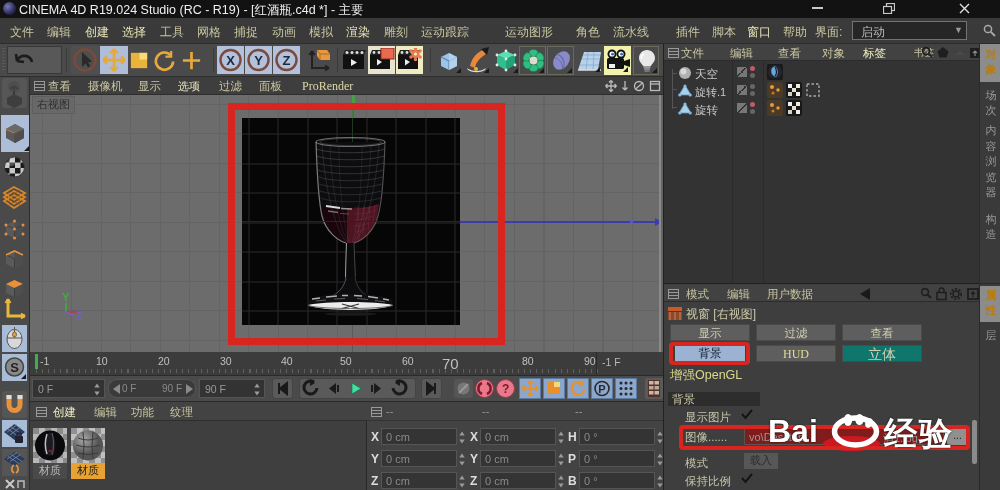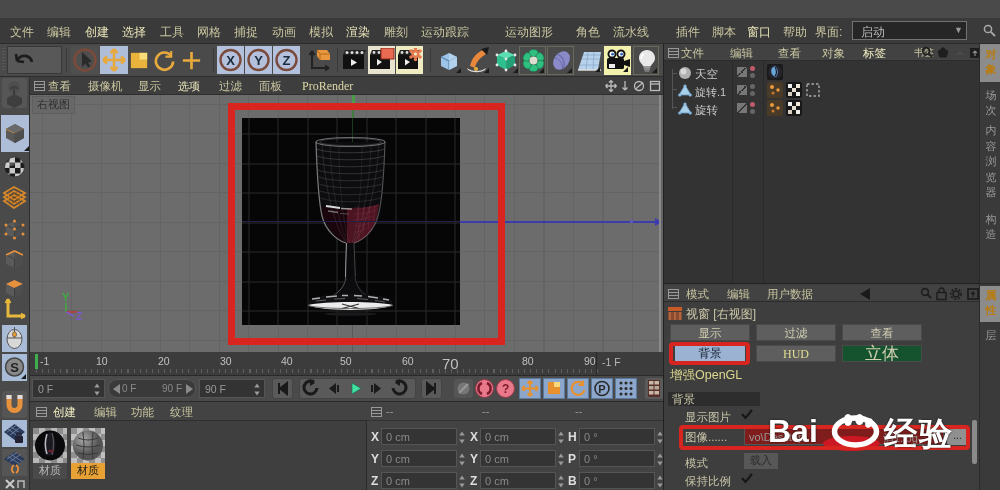--- a/index.html
+++ b/index.html
@@ -4,20 +4,32 @@
 *{margin:0;padding:0;box-sizing:border-box}
 html,body{width:1000px;height:490px;overflow:hidden;background:#4a4a4a;font-family:"Liberation Sans",sans-serif}
 #root{position:absolute;top:0;left:0;width:1000px;height:490px}
 .abs{position:absolute}
 .menu{color:#c9c6a0;font-size:12px;letter-spacing:0}
 .mi{position:absolute;top:0;white-space:nowrap}
 </style></head>
 <body>
 <div id="root">
 
+<div class="abs" style="left:0;top:0;width:1000px;height:18px;background:#121212">
+  <div class="abs" style="left:3px;top:2px;width:13px;height:13px;border-radius:50%;background:radial-gradient(circle at 35% 35%,#7a7ab8,#2a2a55 60%,#101028)"></div>
+  <div class="abs" style="left:19px;top:2px;font-size:12.5px;color:#f0f0f0">CINEMA 4D R19.024 Studio (RC - R19) - [红酒瓶.c4d *] - 主要</div>
+  <div class="abs" style="left:812px;top:7px;width:11px;height:2px;background:#c8c8c8"></div>
+  <svg class="abs" style="left:883px;top:3px" width="12" height="11" viewBox="0 0 12 11">
+        <rect x="3.5" y="0.5" width="8" height="7" fill="none" stroke="#c8c8c8" stroke-width="1.2"></rect>
+        <rect x="0.5" y="3.5" width="8" height="7" fill="#121212" stroke="#c8c8c8" stroke-width="1.2"></rect>
+      </svg>
+  <svg class="abs" style="left:959px;top:3px" width="11" height="11" viewBox="0 0 11 11">
+        <path d="M1,1 L10,10 M10,1 L1,10" stroke="#e0e0e0" stroke-width="1.4"></path>
+      </svg>
+</div>
 
 <div class="abs menu" style="left:0;top:18px;width:1000px;height:26px;background:#3a3a3a;border-bottom:1px solid #2c2c2c">
   <div class="mi" style="left:10px;top:6px">文件</div>
   <div class="mi" style="left:47px;top:6px">编辑</div>
   <div class="mi" style="left:85px;top:6px;color:#e8e4b8">创建</div>
   <div class="mi" style="left:122px;top:6px;color:#e8e4b8">选择</div>
   <div class="mi" style="left:160px;top:6px">工具</div>
   <div class="mi" style="left:197px;top:6px">网格</div>
   <div class="mi" style="left:234px;top:6px">捕捉</div>
   <div class="mi" style="left:272px;top:6px">动画</div>
@@ -930,21 +942,21 @@
             <path d="M2,5 L2,13 M7,5 L7,13 M12,5 L12,13" stroke="#c87a48" stroke-width="1.2"></path>
           </svg>
     </div>
     <div class="abs" style="left:22px;top:22px;font-size:12px;color:#ccc8a8">视窗 [右视图]</div>
 
     <div class="abs" style="left:6px;top:40px;width:80px;height:17px;background:#5e5e5e;border:1px solid #4a4a4a;text-align:center;font-size:11.5px;color:#d2cfb2;line-height:16px">显示</div>
     <div class="abs" style="left:92px;top:40px;width:80px;height:17px;background:#5e5e5e;border:1px solid #4a4a4a;text-align:center;font-size:11.5px;color:#d2cfb2;line-height:16px">过滤</div>
     <div class="abs" style="left:178px;top:40px;width:80px;height:17px;background:#5e5e5e;border:1px solid #4a4a4a;text-align:center;font-size:11.5px;color:#d2cfb2;line-height:16px">查看</div>
     <div class="abs" style="left:11px;top:62px;width:70px;height:16px;background:#9cb2d2;text-align:center;font-size:11.5px;color:#16202e;line-height:15px">背景</div>
     <div class="abs" style="left:92px;top:61px;width:80px;height:17px;background:#5e5e5e;border:1px solid #4a4a4a;text-align:center;font-size:12px;color:#e2de8e;line-height:16px;font-family:'Liberation Serif',serif">HUD</div>
-    <div class="abs" style="left:178px;top:61px;width:80px;height:17px;background:#14532d;border:1px solid #4a4a4a;text-align:center;font-size:17px;color:#d2cfb2;line-height:16px">立体</div>
+    <div class="abs" style="left:178px;top:61px;width:80px;height:17px;background:#0f766e;border:1px solid #4a4a4a;text-align:center;font-size:14px;color:#d2cfb2;line-height:16px">立体</div>
     <div class="abs" style="left:5px;top:58px;width:81px;height:23px;border:4px solid #d8251f;border-radius:4px"></div>
     <div class="abs" style="left:6px;top:83px;font-size:12.5px;color:#ddd88e">增强OpenGL</div>
 
     <div class="abs" style="left:4px;top:108px;width:92px;height:14px;background:#2d2d2d;font-size:11.5px;color:#c8c4a4;padding-left:4px">背景</div>
 
     <div class="abs" style="left:21px;top:126px;font-size:11.5px;color:#c8c5a8">显示图片</div>
     <svg class="abs" style="left:77px;top:125px" width="12" height="11" viewBox="0 0 12 11">
           <path d="M1,5 L4.5,9 L11,1" stroke="#151515" stroke-width="2" fill="none"></path>
         </svg>
     <div class="abs" style="left:21px;top:146px;font-size:11.5px;color:#c8c5a8">图像......</div>

